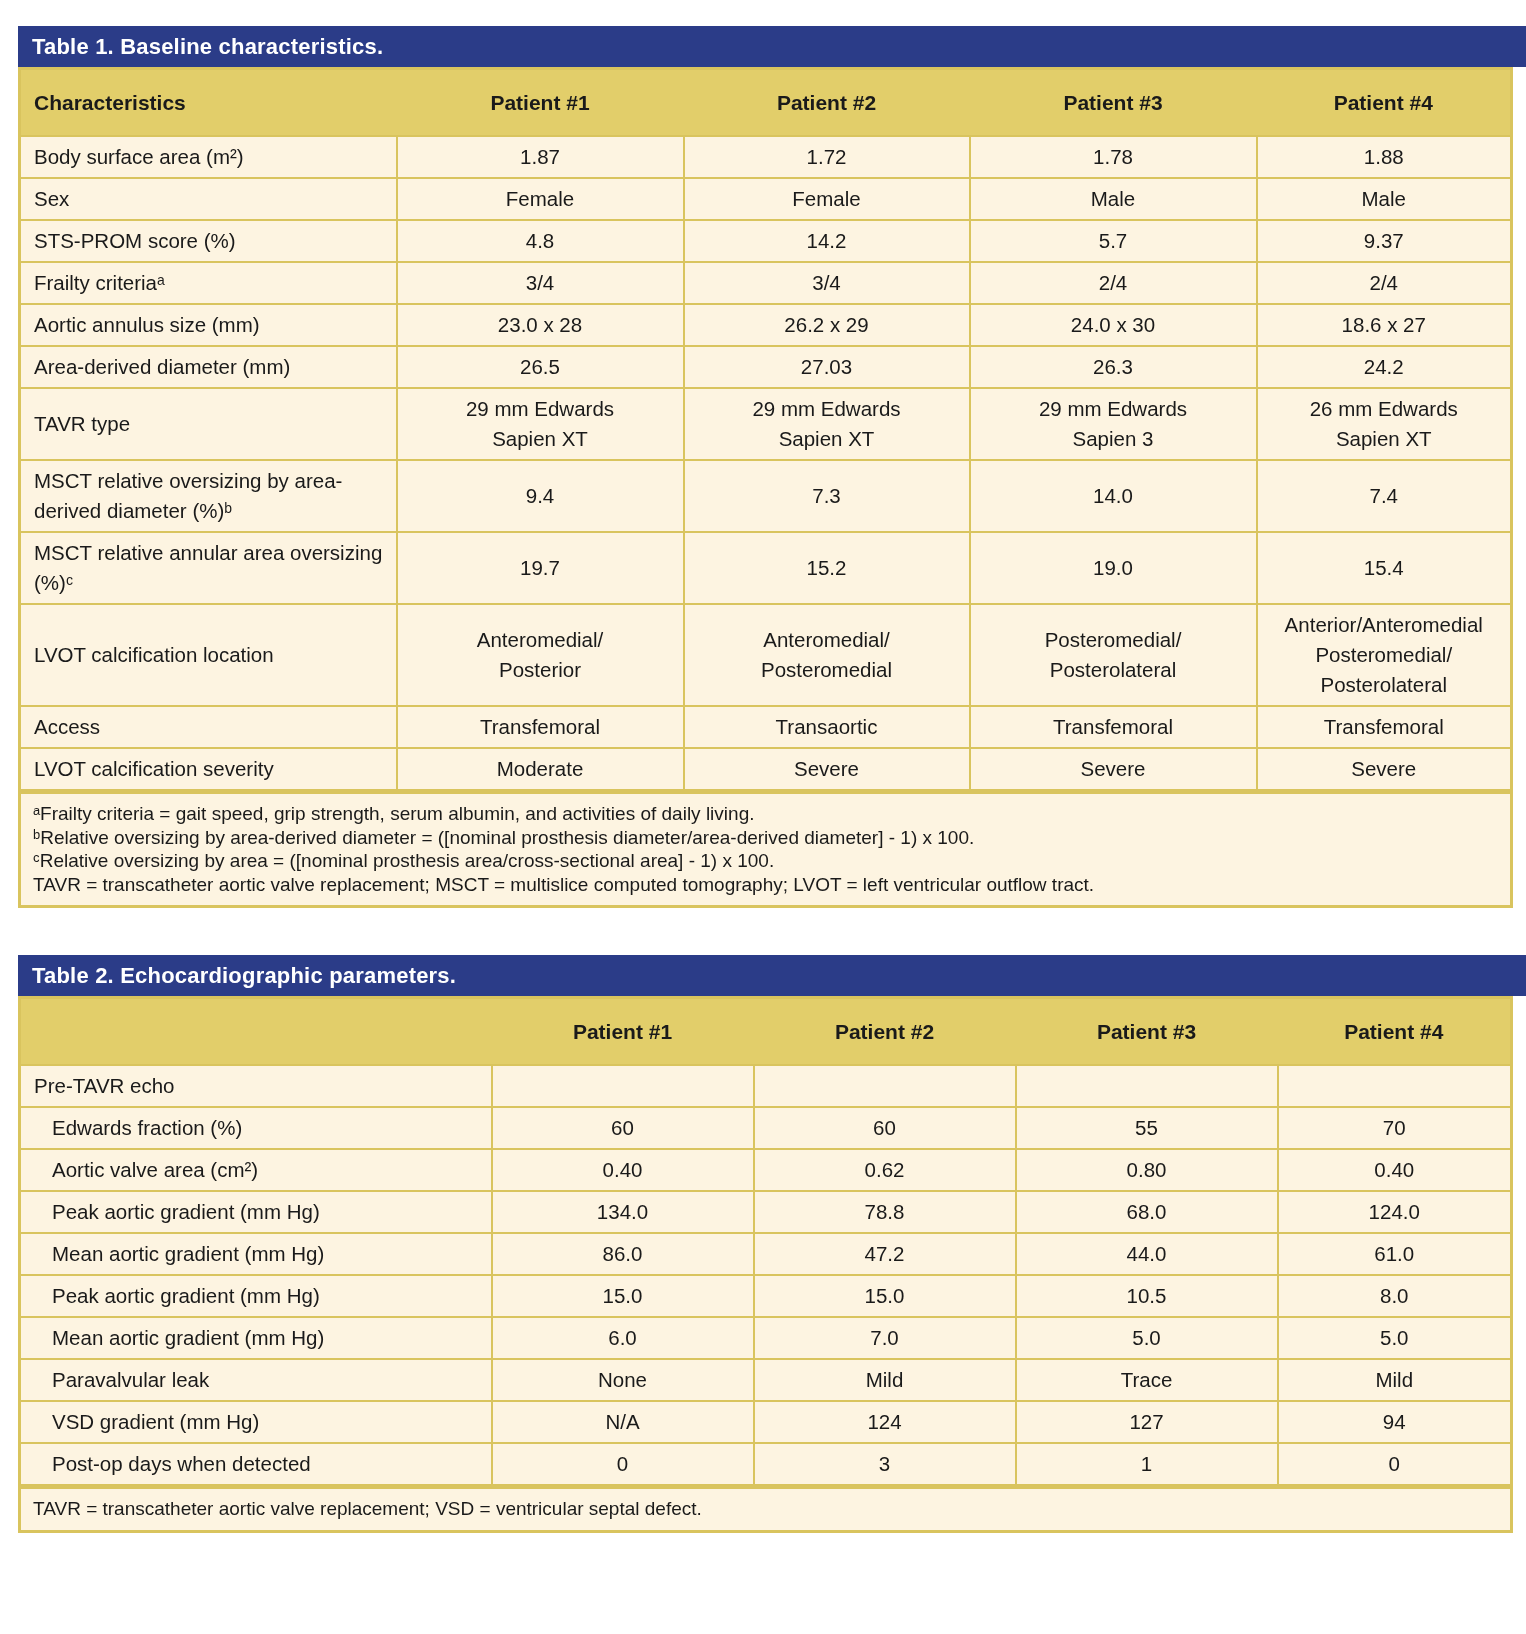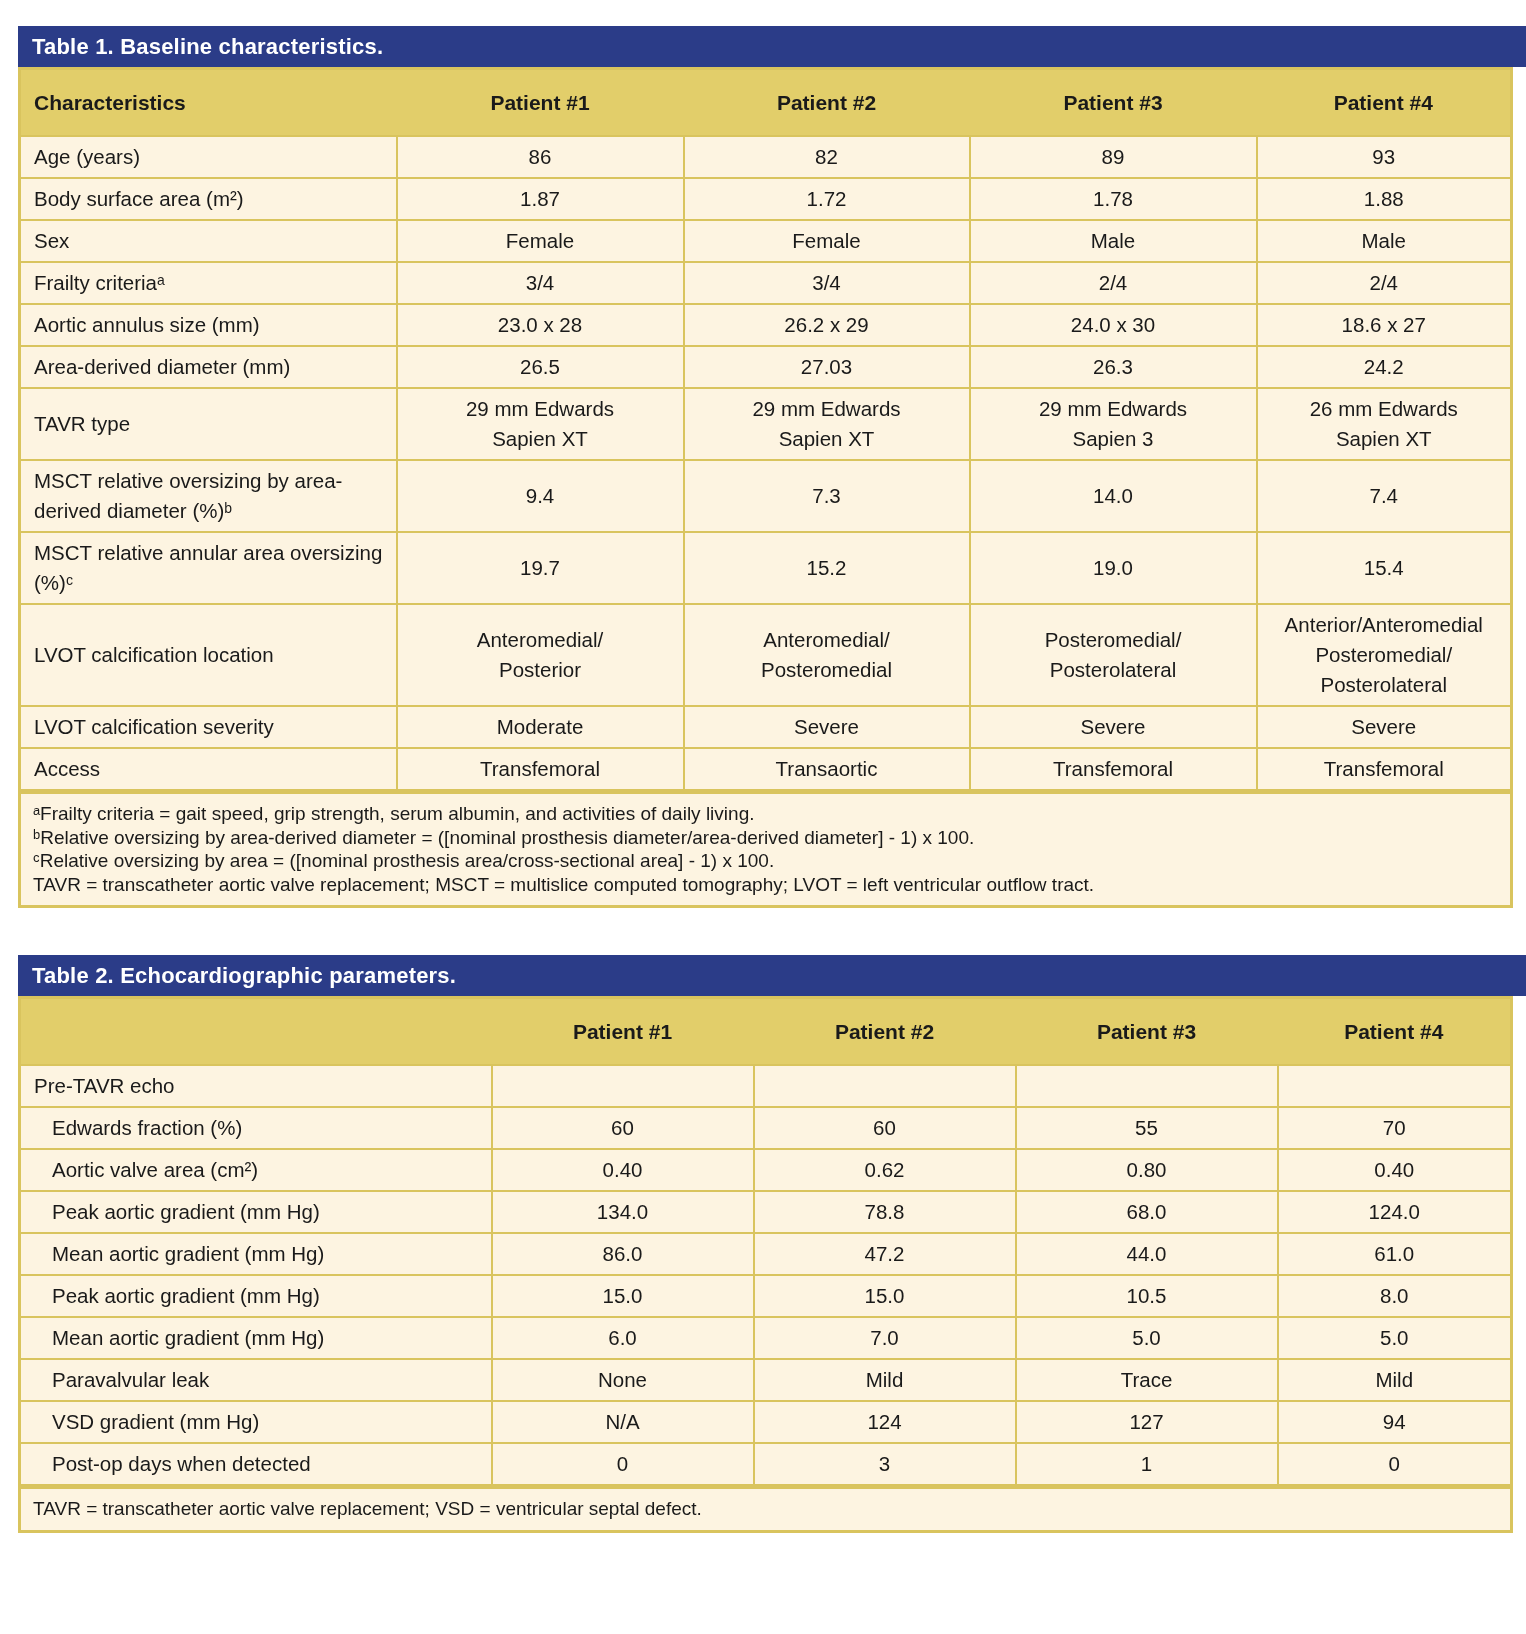--- a/index.html
+++ b/index.html
@@ -90,39 +90,39 @@
           <tr>
             <th class="first">Characteristics</th>
             <th>Patient #1</th>
             <th>Patient #2</th>
             <th>Patient #3</th>
             <th>Patient #4</th>
           </tr>
         </thead>
       <tbody>
           <tr>
-            <td class="lbl">Age (years)</td>
-            <td class="val">86</td>
-            <td class="val">82</td>
-            <td class="val">89</td>
-            <td class="val">93</td>
-          </tr>
-          <tr>
             <td class="lbl">Body surface area (m²)</td>
             <td class="val">1.87</td>
             <td class="val">1.72</td>
             <td class="val">1.78</td>
             <td class="val">1.88</td>
           </tr>
           <tr>
             <td class="lbl">Sex</td>
             <td class="val">Female</td>
             <td class="val">Female</td>
             <td class="val">Male</td>
             <td class="val">Male</td>
+          </tr>
+          <tr>
+            <td class="lbl">STS-PROM score (%)</td>
+            <td class="val">4.8</td>
+            <td class="val">14.2</td>
+            <td class="val">5.7</td>
+            <td class="val">9.37</td>
           </tr>
           <tr>
             <td class="lbl">Frailty criteriaᵃ</td>
             <td class="val">3/4</td>
             <td class="val">3/4</td>
             <td class="val">2/4</td>
             <td class="val">2/4</td>
           </tr>
           <tr>
             <td class="lbl">Aortic annulus size (mm)</td>
@@ -169,32 +169,32 @@
 Posterior</td>
             <td class="val">Anteromedial/
 Posteromedial</td>
             <td class="val">Posteromedial/
 Posterolateral</td>
             <td class="val">Anterior/Anteromedial
 Posteromedial/
 Posterolateral</td>
           </tr>
           <tr>
+            <td class="lbl">Access</td>
+            <td class="val">Transfemoral</td>
+            <td class="val">Transaortic</td>
+            <td class="val">Transfemoral</td>
+            <td class="val">Transfemoral</td>
+          </tr>
+          <tr>
             <td class="lbl">LVOT calcification severity</td>
             <td class="val">Moderate</td>
             <td class="val">Severe</td>
             <td class="val">Severe</td>
             <td class="val">Severe</td>
-          </tr>
-          <tr>
-            <td class="lbl">Access</td>
-            <td class="val">Transfemoral</td>
-            <td class="val">Transaortic</td>
-            <td class="val">Transfemoral</td>
-            <td class="val">Transfemoral</td>
           </tr>
         </tbody>
       <tfoot>
         <tr>
           <td colspan="5" class="fncell">
               <div class="fn">ᵃFrailty criteria = gait speed, grip strength, serum albumin, and activities of daily living.</div>
               <div class="fn">ᵇRelative oversizing by area-derived diameter = ([nominal prosthesis diameter/area-derived diameter] - 1) x 100.</div>
               <div class="fn">ᶜRelative oversizing by area = ([nominal prosthesis area/cross-sectional area] - 1) x 100.</div>
               <div class="fn">TAVR = transcatheter aortic valve replacement; MSCT = multislice computed tomography; LVOT = left ventricular outflow tract.</div>
             </td>

